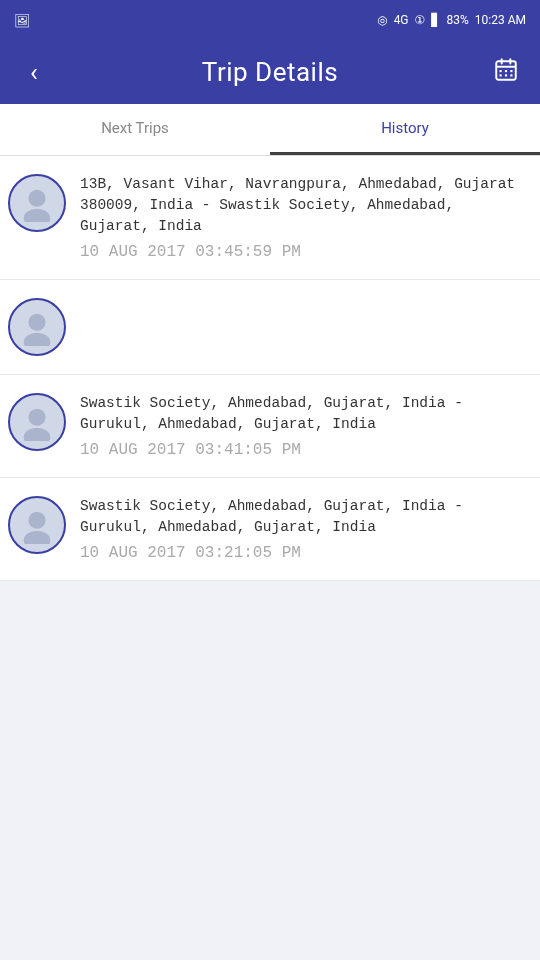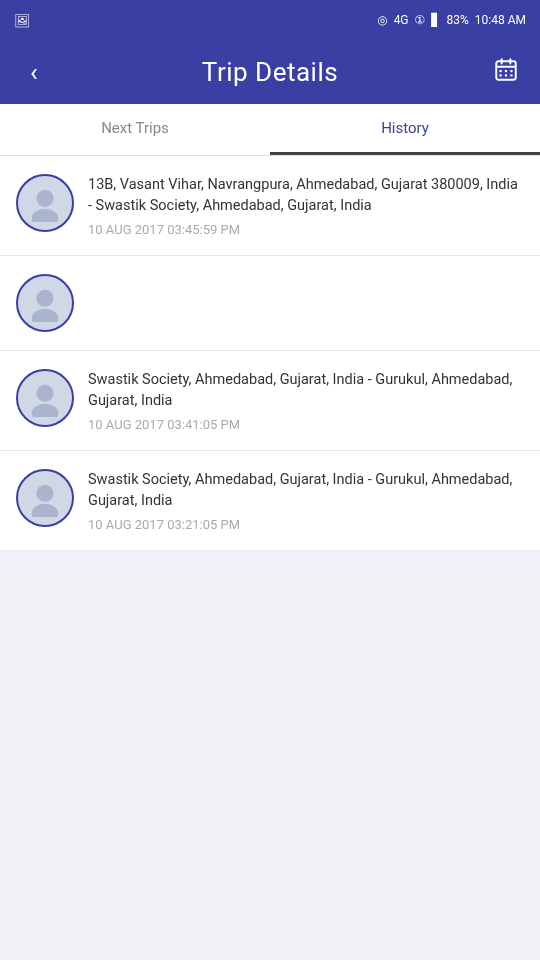--- a/index.html
+++ b/index.html
@@ -84,23 +84,24 @@
     }
 
     
     .trip-list {
       background: #f0f2f8;
     }
     .trip-item {
       background: white;
       display: flex;
       align-items: flex-start;
-      padding: 18px 16px;
+      padding: 18px 8px;
       border-bottom: 1px solid #e8e8e8;
       position: relative;
+      font-family: Liberation Mono, monospace;
     }
 
     
     .trip-item::after {
       content: '';
       position: absolute;
       right: 0;
       top: 0;
       bottom: 0;
       width: 200px;
@@ -129,38 +130,38 @@
     .trip-content {
       flex: 1;
     }
     .trip-address {
       font-size: 14.5px;
       color: #333;
       line-height: 1.45;
       margin-bottom: 6px;
     }
     .trip-time {
-      font-size: 13px;
+      font-size: 16px;
       color: #aaa;
     }
   </style>
 </head>
 <body>
 
 <div class="status-bar">
   <div class="status-bar-left">
     <span>🖼</span>
   </div>
   <div class="status-bar-right">
     <span>◎</span>
     <span>4G</span>
     <span>①</span>
     <span>▋</span>
     <span>83%</span>
-    <span>10:48 AM</span>
+    <span>10:23 AM</span>
   </div>
 </div>
 
 <div class="header">
   <div class="back-btn">‹</div>
   <div class="header-title">Trip Details</div>
   <div class="calendar-btn">
     <svg width="26" height="26" viewBox="0 0 24 24" fill="white">
       <rect x="3" y="4" width="18" height="17" rx="2" ry="2" fill="none" stroke="white" stroke-width="1.8"></rect>
       <line x1="3" y1="9" x2="21" y2="9" stroke="white" stroke-width="1.8"></line>

